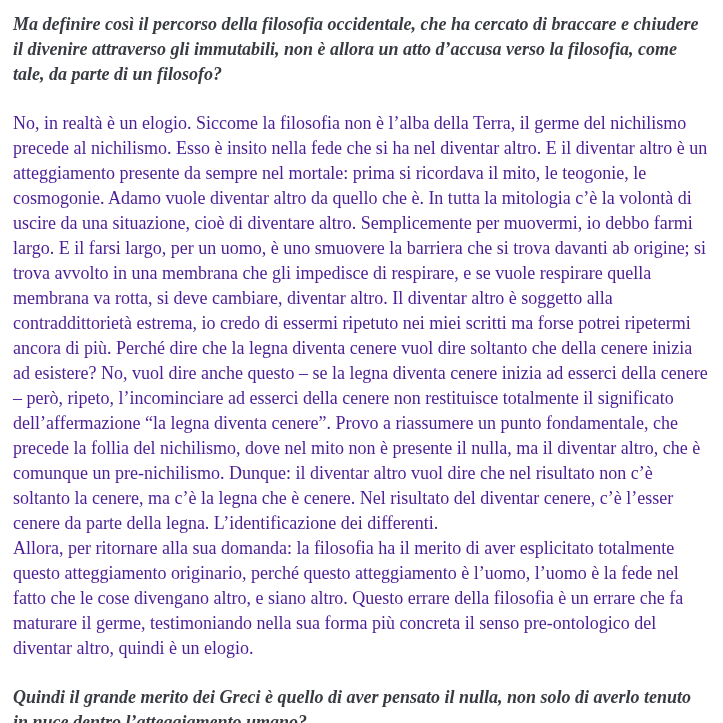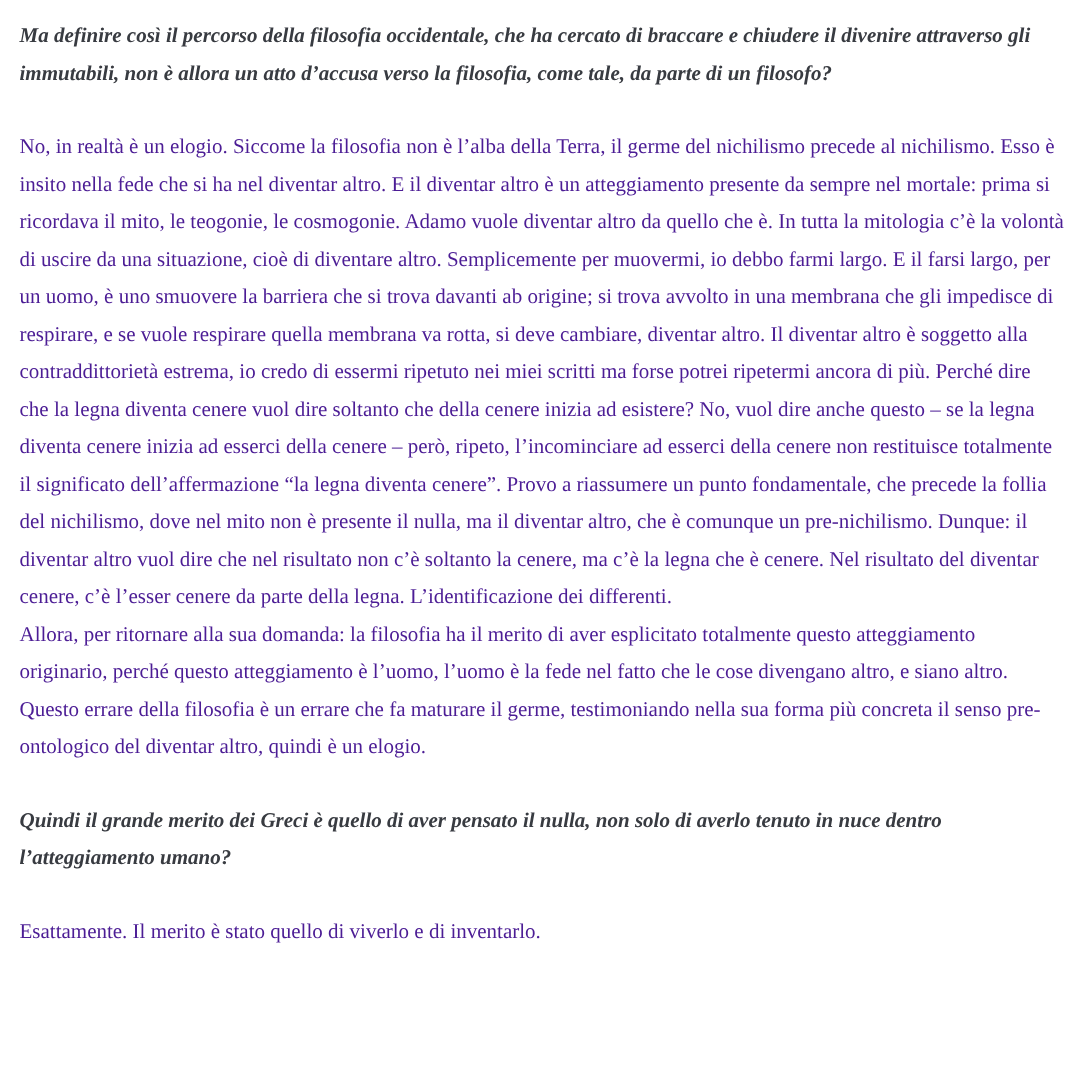--- a/index.html
+++ b/index.html
@@ -12,21 +12,21 @@
     min-height: 723px;
     box-sizing: border-box;
     font-family: "Liberation Serif", "DejaVu Serif", serif;
     color: #3d4045;
   }
   .article {
     padding: 12px 13px 20px 13px;
   }
   .block {
     margin: 0 0 24px 0;
-    font-size: 14px;
+    font-size: 18px;
     line-height: 25px;
     white-space: pre-line; 
     text-align: left;
   }
   .block:last-child {
     margin-bottom: 0;
   }
   .question {
     font-weight: bold;
     font-style: italic;

